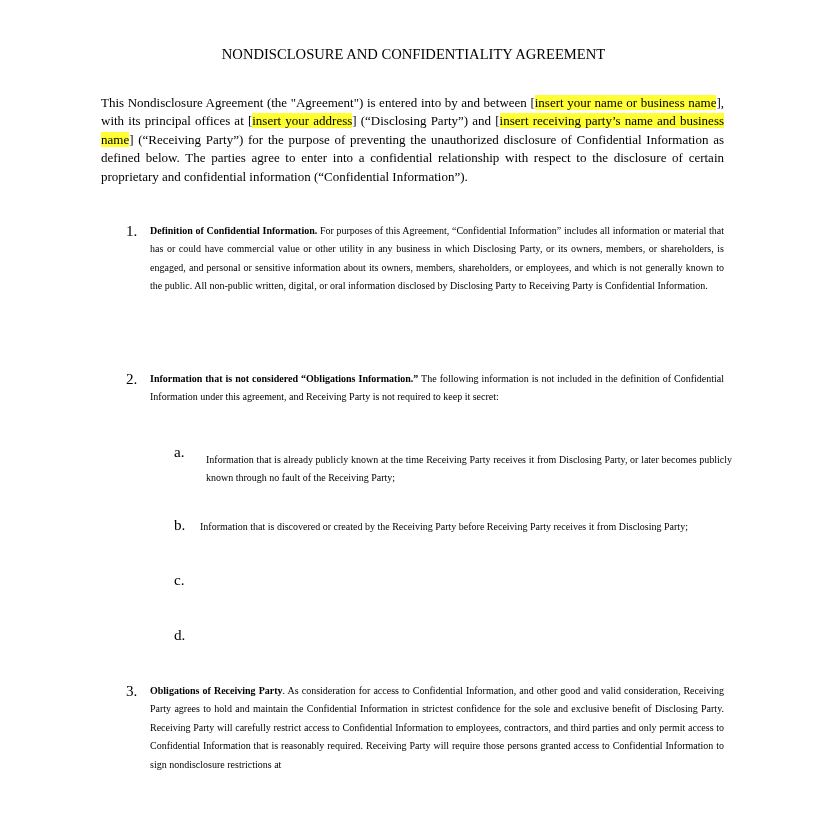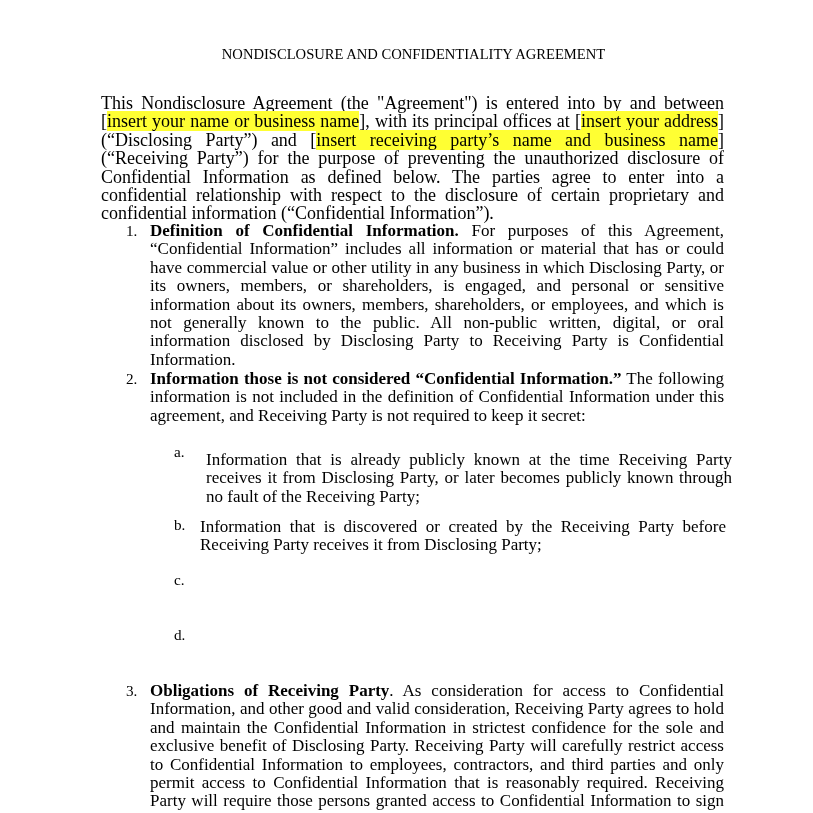--- a/index.html
+++ b/index.html
@@ -1,22 +1,22 @@
 <!DOCTYPE html>
 <html><head>
 <meta charset="utf-8">
 <style>
   html, body { margin:0; padding:0; background:#ffffff; }
   body { width:813px; height:813px; overflow:hidden; position:relative; font-family:"Liberation Serif", "DejaVu Serif", serif; color:#000; }
   .page { position:absolute; left:8px; top:0; width:811px; height:704px; background:#fff; border-right:1px solid #e4e4e4; }
   .title { position:absolute; top:46px; left:0; width:811px; text-align:center; font-size:14.6px; letter-spacing:0; }
-  .block { position:absolute; font-size:18px; line-height:18.4px; text-align:justify; }
+  .block { position:absolute; font-size:13px; line-height:18.4px; text-align:justify; }
   .intro { left:93px; top:94px; width:623px; }
   .hl { background:#ffff33; }
-  .item { position:absolute; font-size:17px; line-height:18.4px; text-align:justify; }
+  .item { position:absolute; font-size:10px; line-height:18.4px; text-align:justify; }
   .num { position:absolute; font-size:15.2px; line-height:18.4px; }
   .sec1 { left:142px; top:222px; width:574px; }
   .n1 { left:118px; top:222px; }
   .sec2 { left:142px; top:370px; width:574px; }
   .n2 { left:118px; top:370px; }
   .sec3 { left:142px; top:682px; width:574px; }
   .n3 { left:118px; top:682px; }
   .sa { left:190px; top:443px; width:526px; }
   .la { left:166px; top:443px; }
   .sb { left:190px; top:516px; width:526px; }
@@ -32,21 +32,21 @@
 
 <div class="page">
   <div class="title">NONDISCLOSURE AND CONFIDENTIALITY AGREEMENT</div>
 
   <p class="block intro" style="margin:0"><span>This Nondisclosure Agreement (the "Agreement") is entered into by and between [</span><span class="hl" style="background: rgb(255, 255, 51);">insert your name or business name</span><span>], with its principal offices at [</span><span class="hl" style="background: rgb(255, 255, 51);">insert your address</span><span>] (“Disclosing Party”) and [</span><span class="hl" style="background: rgb(255, 255, 51);">insert receiving party’s name and business name</span><span>] (“Receiving Party”) for the purpose of preventing the unauthorized disclosure of Confidential Information as defined below. The parties agree to enter into a confidential relationship with respect to the disclosure of certain proprietary and confidential information (“Confidential Information”).</span></p>
 
   <span class="num n1">1.</span>
   <p class="item sec1" style="margin:0"><b>Definition of Confidential Information.</b><span> For purposes of this Agreement, “Confidential Information” includes all information or material that has or could have commercial value or other utility in any business in which Disclosing Party, or its owners, members, or shareholders, is engaged, and personal or sensitive information about its owners, members, shareholders, or employees, and which is not generally known to the public. All non-public written, digital, or oral information disclosed by Disclosing Party to Receiving Party is Confidential Information.</span></p>
 
   <span class="num n2">2.</span>
-  <p class="item sec2" style="margin:0"><b>Information those is not considered “Confidential Information.”</b><span>  The following information is not included in the definition of Confidential Information under this agreement, and Receiving Party is not required to keep it secret:</span></p>
+  <p class="item sec2" style="margin:0"><b>Information that is not considered “Obligations Information.”</b><span>  The following information is not included in the definition of Confidential Information under this agreement, and Receiving Party is not required to keep it secret:</span></p>
 
   <span class="num la">a.</span>
   <p class="item sa" style="margin:8px">Information that is already publicly known at the time Receiving Party receives it from Disclosing Party, or later becomes publicly known through no fault of the Receiving Party;</p>
 
   <span class="num lb">b.</span>
   <p class="item sb" style="margin:2px">Information that is  discovered or created by the Receiving Party before Receiving Party receives it from Disclosing Party;</p>
 
   <span class="num lc">c.</span>
 
   <span class="num ld">d.</span>

